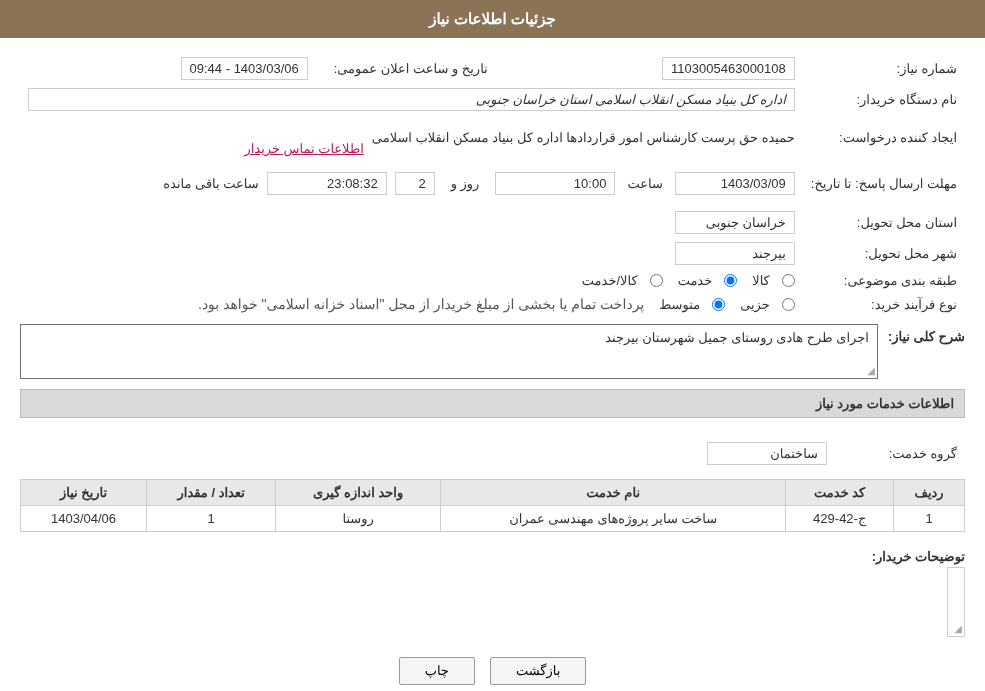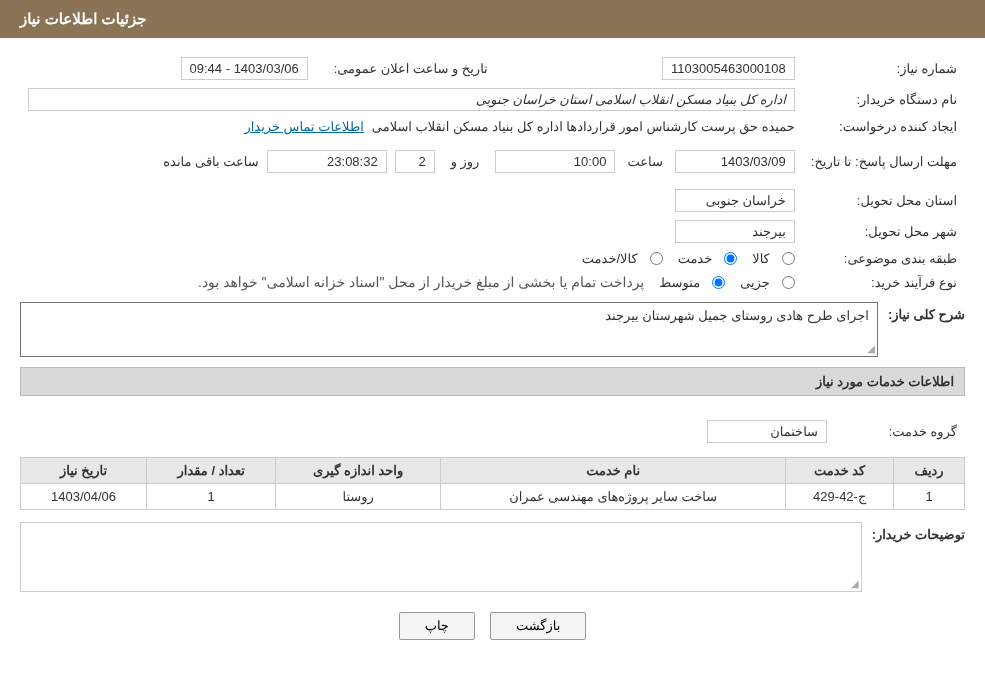--- a/index.html
+++ b/index.html
@@ -12,21 +12,21 @@
     }
     .page-wrapper {
       max-width: 985px;
       margin: 0 auto;
       background: #fff;
       min-height: 691px;
     }
     .header-bar {
       background: #8B7355;
       color: #fff;
-      text-align: left;
+      text-align: center;
       padding: 10px 20px;
       font-size: 15px;
       font-weight: bold;
     }
     .content {
       padding: 15px 20px;
     }
     .info-table {
       width: 100%;
       border-collapse: collapse;
@@ -59,23 +59,24 @@
       width: 100%;
       text-align: right;
       font-style: italic;
     }
     .row-flex {
       display: flex;
       align-items: center;
       gap: 8px;
     }
     .blue-link {
-      color: #0369a1;
+      color: #be185d;
       text-decoration: underline;
       cursor: pointer;
+      margin-top: 22px;
     }
     .section-header {
       background: #d9d9d9;
       padding: 6px 10px;
       font-weight: bold;
       text-align: right;
       margin: 10px 0 20px 0;
       border: 1px solid #bbb;
     }
     .radio-group {
@@ -287,21 +288,21 @@
       <td>1</td>
       <td>ج-42-429</td>
       <td>ساخت سایر پروژه‌های مهندسی عمران</td>
       <td>روستا</td>
       <td>1</td>
       <td>1403/04/06</td>
     </tr>
         </tbody>
     </table>
 
-    <div style="display:flex; align-items:flex-start; margin-top:12px; gap:10px;">
+    <div style="display:flex; align-items:flex-start; margin-top:12px; gap:3px;flex-direction:column;">
       <div style="font-weight:bold; white-space:nowrap; padding-top:5px;">توضیحات خریدار:</div>
       <div style="flex:1;">
         <div style="border:1px solid #ccc; background:#fff; min-height:70px; padding:5px 8px; text-align:right; direction:rtl; position:relative;">
           <span></span>
           <span style="position:absolute; bottom:2px; right:2px; font-size:10px; color:#aaa;">◢</span>
         </div>
       </div>
     </div>
 
     <div class="buttons-row">

